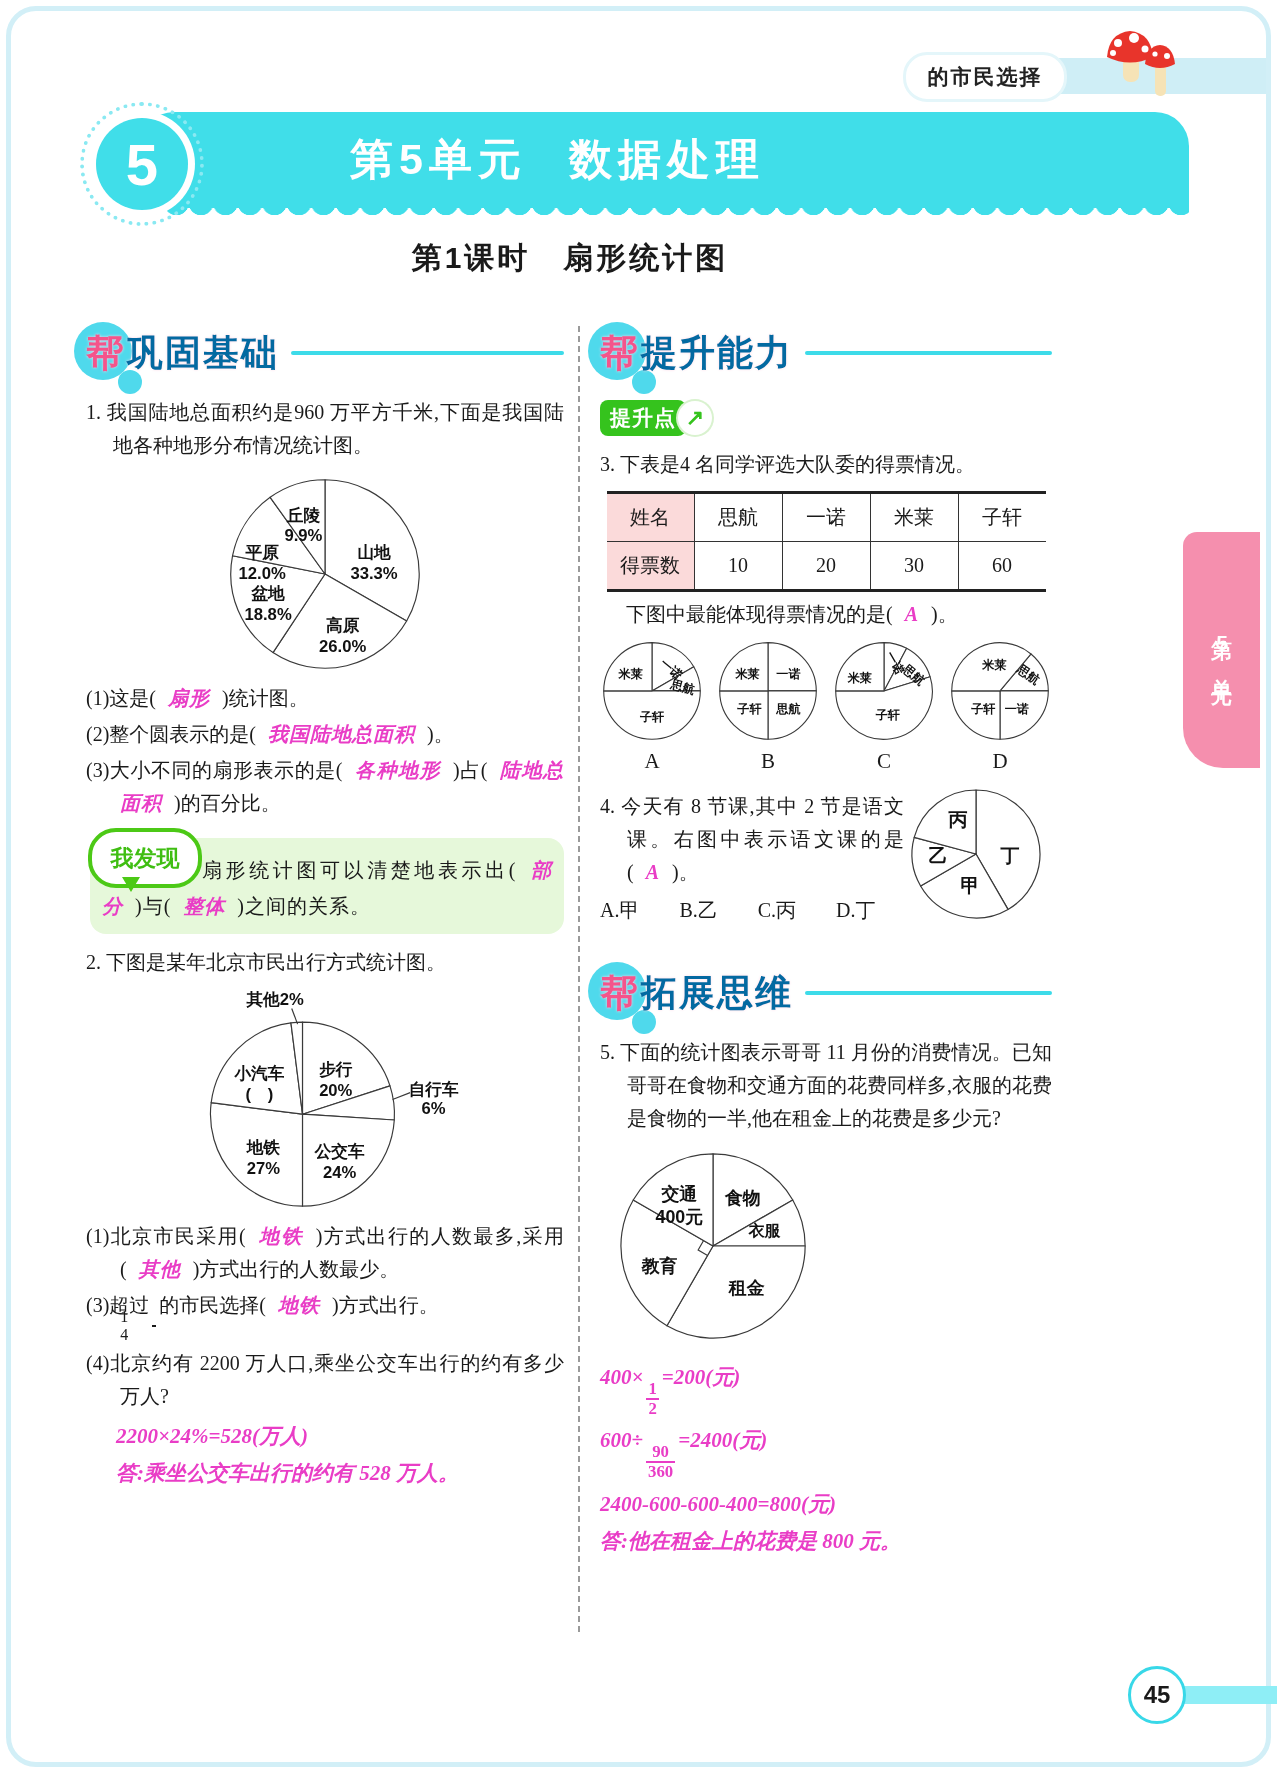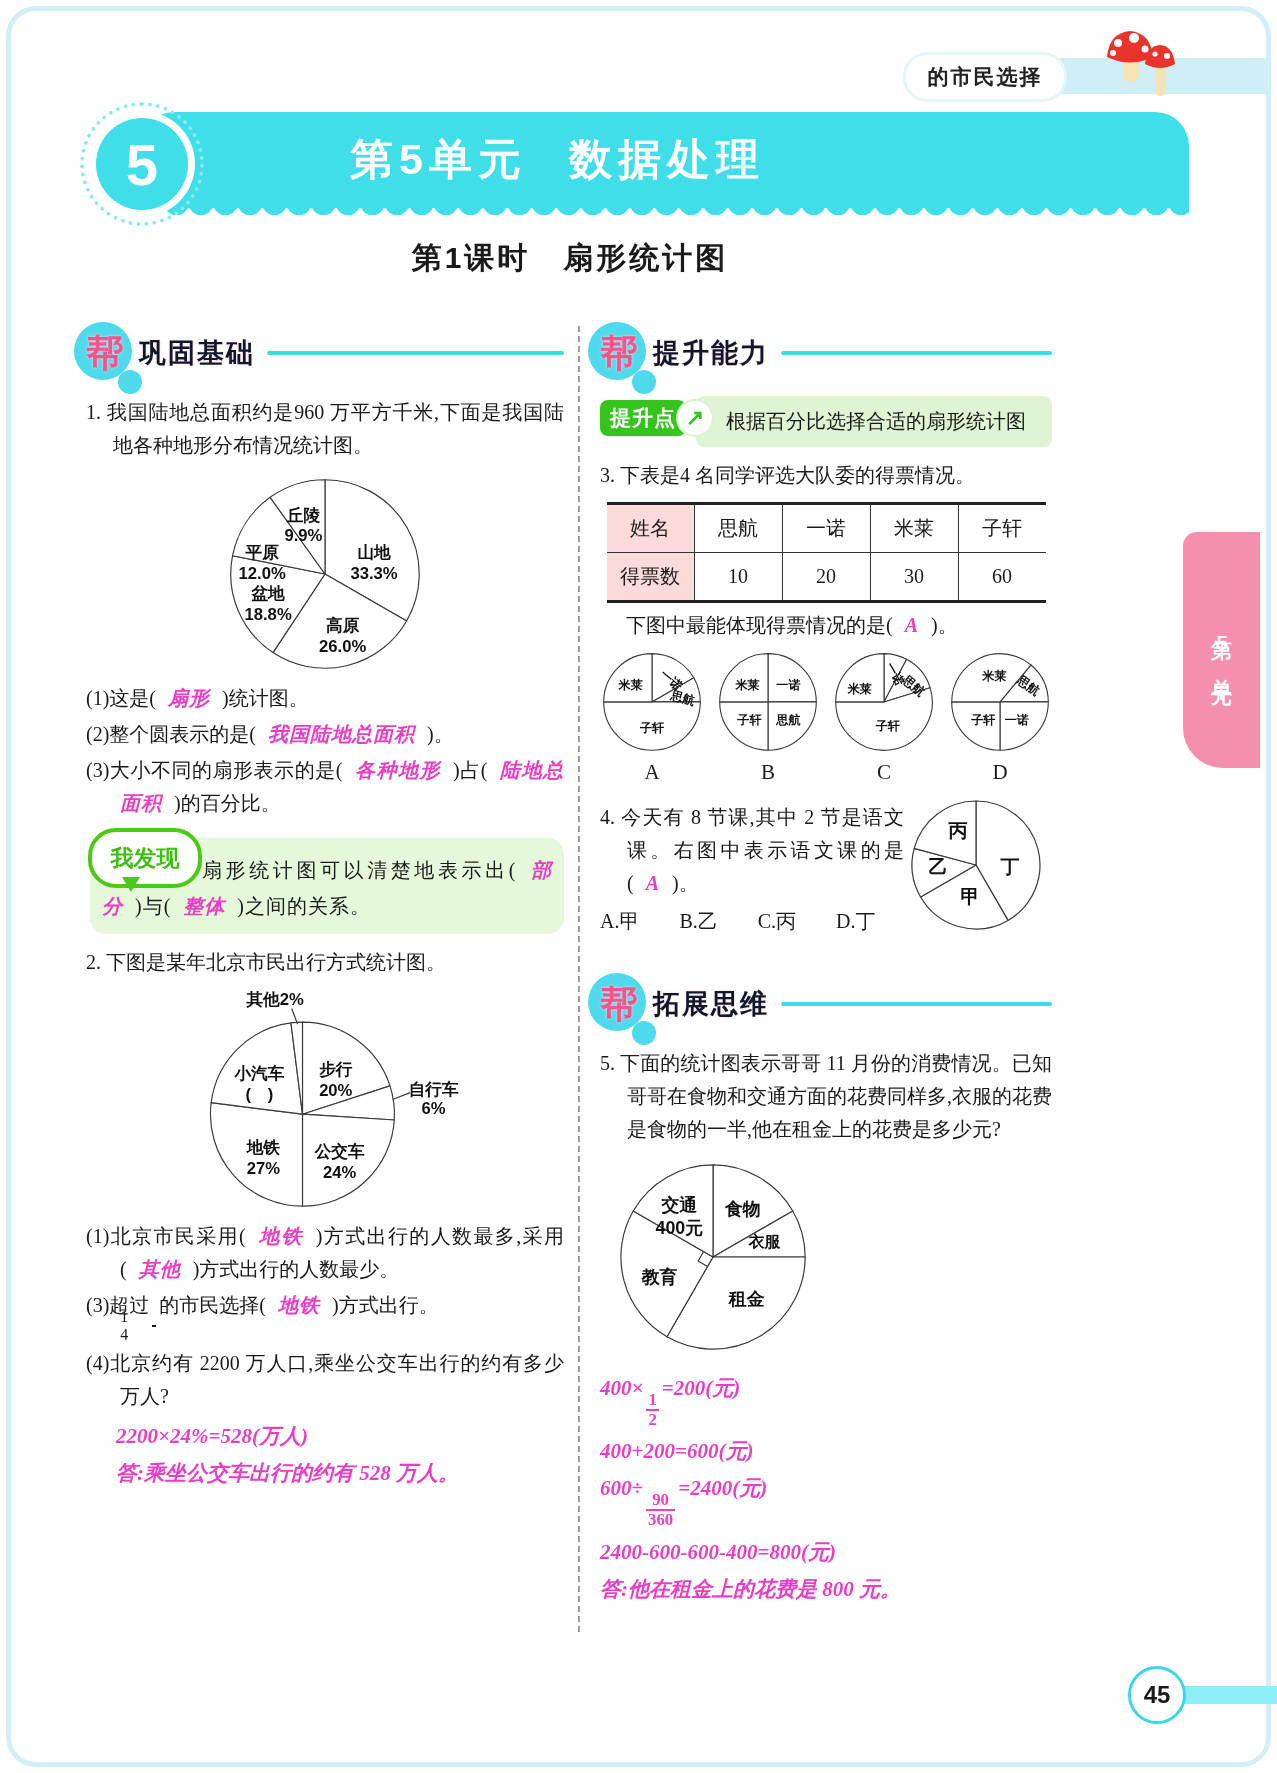--- a/index.html
+++ b/index.html
@@ -36,22 +36,22 @@
   #left-col{left:86px;width:478px;}
   #right-col{left:600px;width:452px;}
   .divider{position:absolute;left:578px;top:326px;height:1306px;border-left:2px dashed #9a9a9a;}
 
   
   .sec-header{position:relative;display:flex;align-items:center;margin:6px 0 14px;height:58px;}
   .sec-header::before{content:"";position:absolute;left:-12px;top:-2px;width:58px;height:58px;border-radius:50%;
         background:#4fd9ec;box-shadow:27px 31px 0 -17px #4fd9ec;}
   .bang{position:relative;z-index:1;font-family:"Liberation Sans",sans-serif;font-size:38px;font-weight:bold;
         color:#f4548b;line-height:1;text-shadow:0 0 3px #ffd9e6;}
-  .sec-title{position:relative;z-index:1;font-family:"Liberation Sans",sans-serif;font-size:27px;font-weight:bold;
-        color:#0f172a;letter-spacing:2px;margin-left:15px;text-shadow:0 0 3px #ffd9e6;}
+  .sec-title{position:relative;z-index:1;font-family:"Liberation Sans",sans-serif;font-size:36px;font-weight:bold;
+        color:#0369a1;letter-spacing:2px;margin-left:3px;text-shadow:0 0 3px #ffd9e6;}
   .sec-line{flex:1;height:4px;background:#3ddbe9;border-radius:2px;margin-left:12px;}
 
   .q{font-size:20px;line-height:1.65;text-align:justify;margin:6px 0;}
   .qnum{padding-left:27px;text-indent:-27px;}
   .sub{padding-left:34px;text-indent:-34px;margin:3px 0;}
   .ans{color:#e93dc6;font-weight:bold;font-style:italic;margin:0 12px;letter-spacing:1px;}
   .pie-wrap{display:flex;justify-content:center;margin:4px 0;}
 
   
   .discover{position:relative;margin:18px 0 12px;}
@@ -238,21 +238,20 @@
       <span class="bang">帮</span>
       <span class="sec-title">提升能力</span>
       <span class="sec-line"></span>
     </div>
 
     <div class="boost">
       <div class="boost-badge">
         <span class="badge-label">提升点</span>
         <span class="badge-arrow">↗</span>
       </div>
-      <div class="boost-desc">根据百分比选择合适的扇形统计图</div>
     </div>
 
     <p class="q qnum">3. 下表是4 名同学评选大队委的得票情况。</p>
     <table class="votes">
       <tbody>
           <tr>
         <td class="hd">姓名</td>
         <td>思航</td>
         <td>一诺</td>
         <td>米莱</td>
@@ -383,21 +382,20 @@
         </div>
     </div>
 
     <div class="sol">
       <p>
         <span>400×</span><span class="frac">
             <span class="num">1</span>
             <span class="den">2</span>
           </span><span>=200(元)</span>
       </p>
-      <p>400+200=600(元)</p>
       <p>
         <span>600÷</span><span class="frac">
             <span class="num">90</span>
             <span class="den">360</span>
           </span><span>=2400(元)</span>
       </p>
       <p>2400-600-600-400=800(元)</p>
       <p>答:他在租金上的花费是 800 元。</p>
     </div>
   </div>

